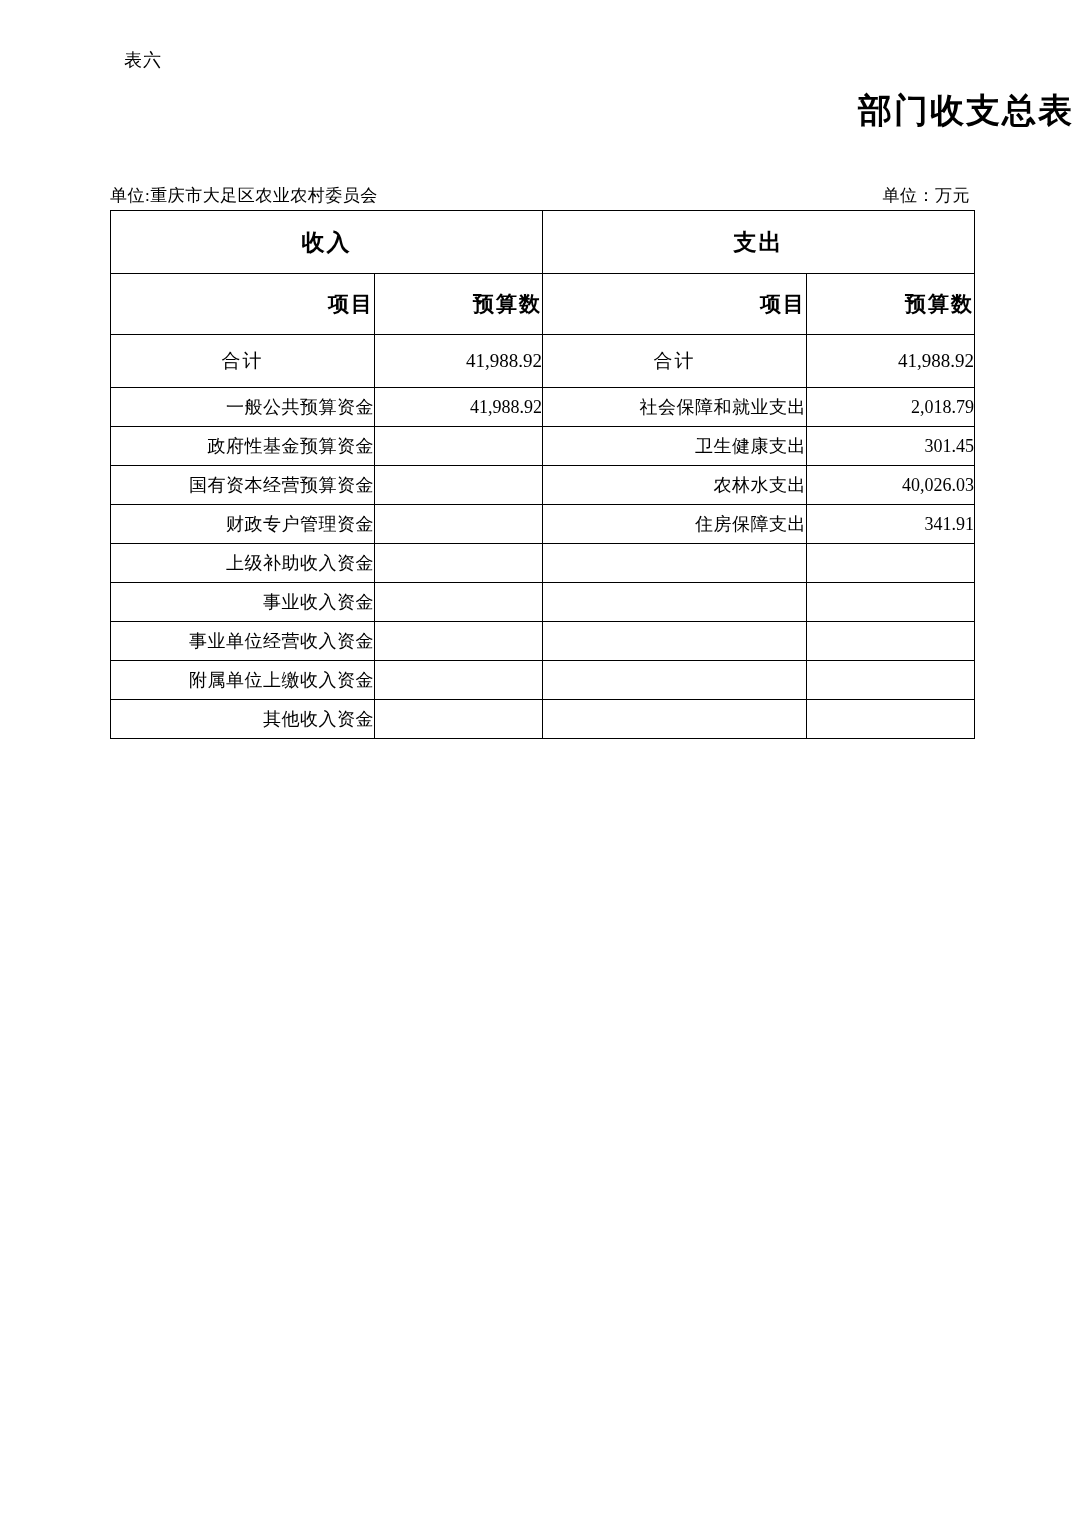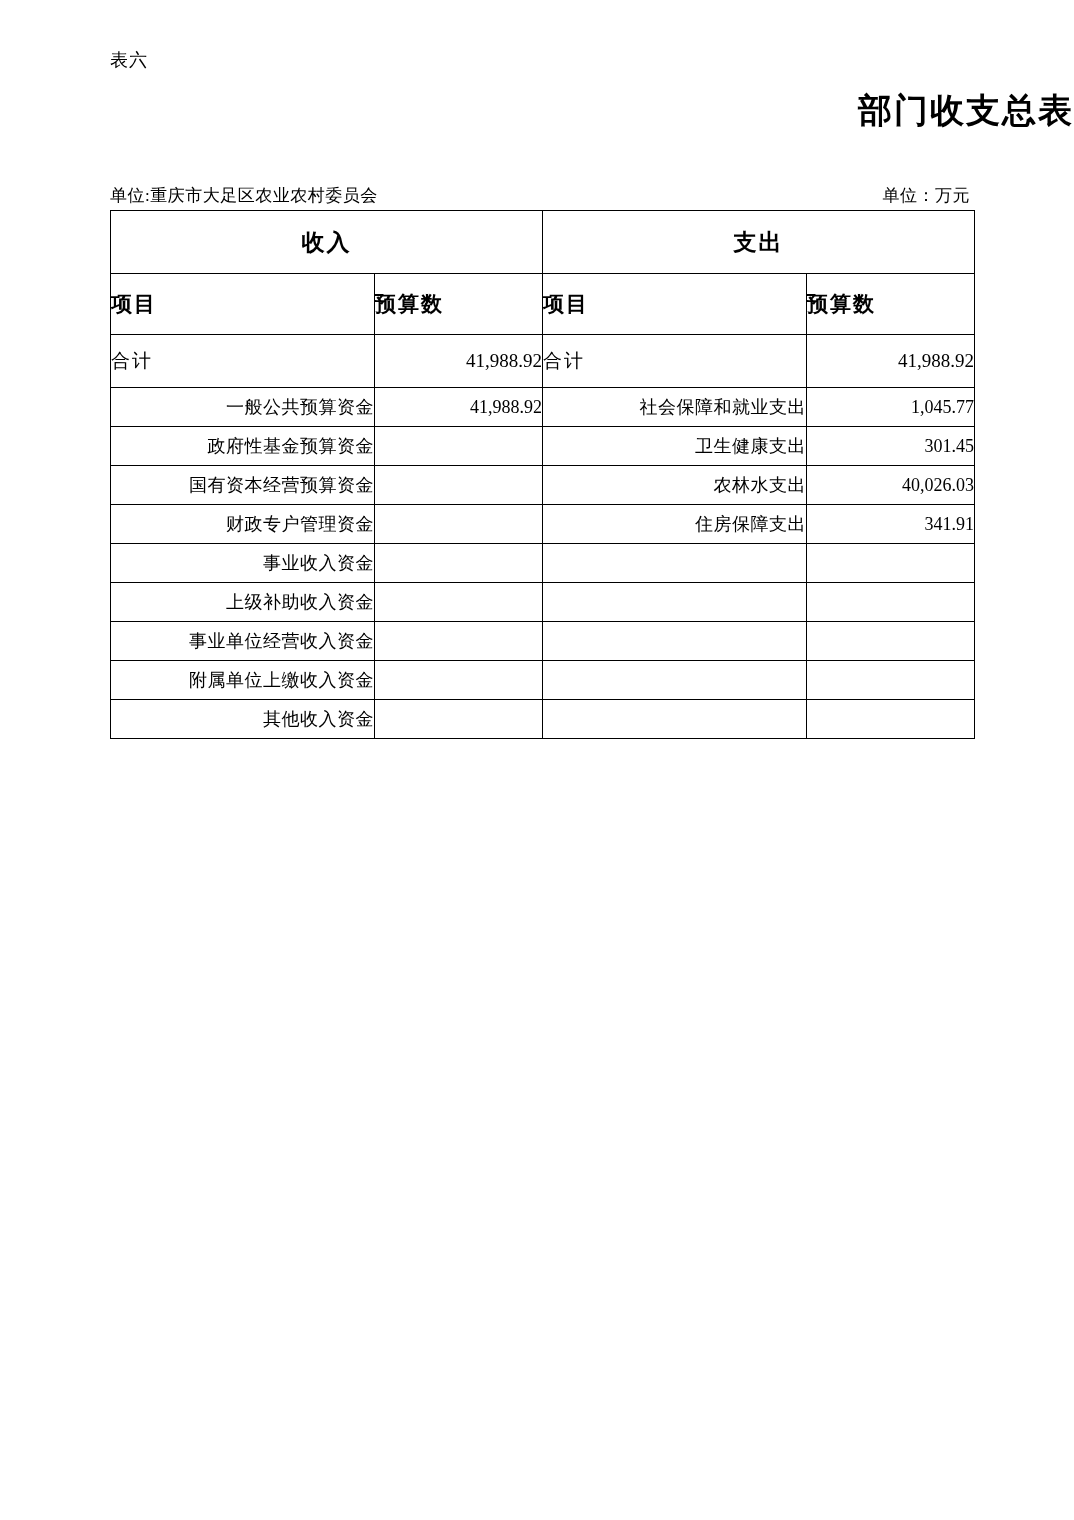--- a/index.html
+++ b/index.html
@@ -16,21 +16,21 @@
     overflow: hidden;
   }
   .page {
     position: relative;
     width: 1074px;
     height: 1520px;
     box-sizing: border-box;
   }
   .form-tag {
     position: absolute;
-    left: 110px;
+    left: 124px;
     top: 48px;
     font-size: 18px;
     letter-spacing: 1px;
   }
   .doc-title {
     position: absolute;
     left: 0;
     top: 88px;
     width: 1074px;
     text-align: right;
@@ -72,28 +72,28 @@
   }
   .c-sec {
     height: 62px;
     text-align: center;
     font-size: 23px;
     font-weight: bold;
     letter-spacing: 2px;
   }
   .c-hdr {
     height: 60px;
-    text-align: left;
+    text-align: right;
     font-size: 21px;
     font-weight: bold;
     letter-spacing: 2px;
   }
   .c-total-label {
     height: 52px;
-    text-align: left;
+    text-align: center;
     font-size: 19px;
     letter-spacing: 2px;
   }
   .c-total-val {
     height: 52px;
     text-align: right;
     font-size: 19px;
     padding-right: 8px;
   }
   .c-item {
@@ -150,48 +150,48 @@
         <td class="c-total-label">合计</td>
         <td class="c-total-val">41,988.92</td>
         <td class="c-total-label">合计</td>
         <td class="c-total-val">41,988.92</td>
       </tr>
 
       <tr>
         <td class="c-item">一般公共预算资金</td>
         <td class="c-val">41,988.92</td>
         <td class="c-item">社会保障和就业支出</td>
-        <td class="c-val">1,045.77</td>
+        <td class="c-val">2,018.79</td>
       </tr>
       <tr>
         <td class="c-item">政府性基金预算资金</td>
         <td class="c-val"></td>
         <td class="c-item">卫生健康支出</td>
         <td class="c-val">301.45</td>
       </tr>
       <tr>
         <td class="c-item">国有资本经营预算资金</td>
         <td class="c-val"></td>
         <td class="c-item">农林水支出</td>
         <td class="c-val">40,026.03</td>
       </tr>
       <tr>
         <td class="c-item">财政专户管理资金</td>
         <td class="c-val"></td>
         <td class="c-item">住房保障支出</td>
         <td class="c-val">341.91</td>
       </tr>
       <tr>
+        <td class="c-item">上级补助收入资金</td>
+        <td class="c-val"></td>
+        <td class="c-item"></td>
+        <td class="c-val"></td>
+      </tr>
+      <tr>
         <td class="c-item">事业收入资金</td>
-        <td class="c-val"></td>
-        <td class="c-item"></td>
-        <td class="c-val"></td>
-      </tr>
-      <tr>
-        <td class="c-item">上级补助收入资金</td>
         <td class="c-val"></td>
         <td class="c-item"></td>
         <td class="c-val"></td>
       </tr>
       <tr>
         <td class="c-item">事业单位经营收入资金</td>
         <td class="c-val"></td>
         <td class="c-item"></td>
         <td class="c-val"></td>
       </tr>

